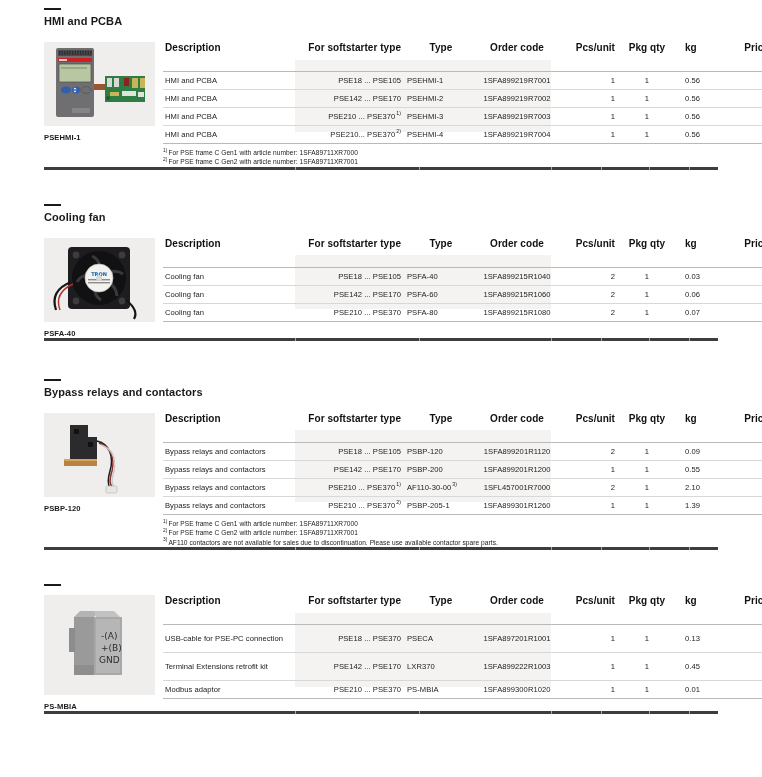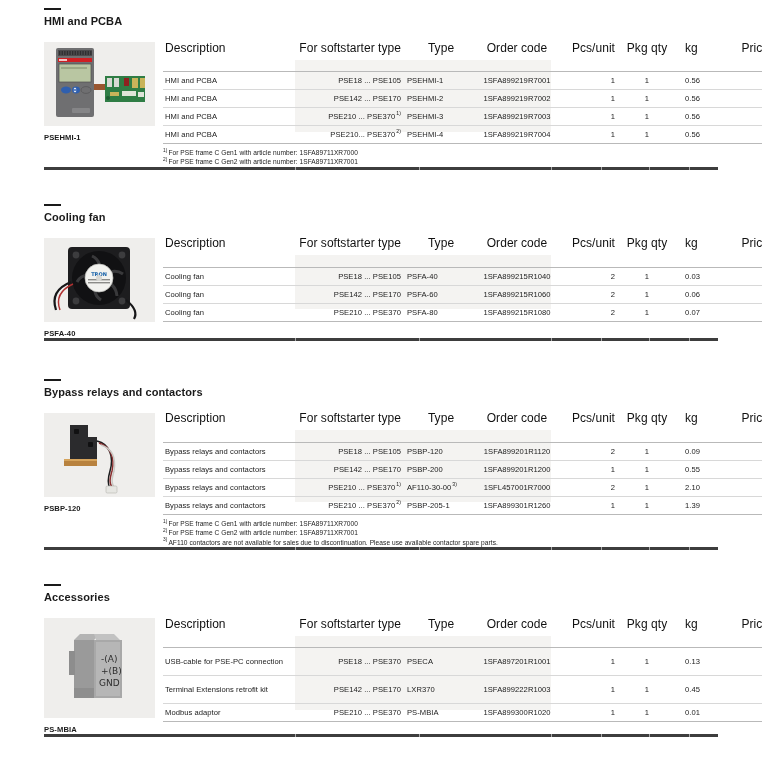--- a/index.html
+++ b/index.html
@@ -80,22 +80,22 @@
     border-collapse: collapse;
     table-layout: fixed;
     font-size: 7.6px;
   }
   table.spec th, table.spec td {
     padding: 0;
     font-weight: normal;
     vertical-align: middle;
   }
   table.spec thead th {
-    font-weight: normal;
-    font-size: 12px;
+    font-weight: bold;
+    font-size: 10px;
     color: #111;
     height: 19px;
     border-bottom: 0.9px solid #b9b9b9;
     padding-bottom: 14px;
     letter-spacing: 0.05px;
   }
   table.spec tbody td {
     height: 17px;
     border-bottom: 0.9px solid #d8d8d8;
     color: #1a1a1a;
@@ -488,21 +488,20 @@
         <i style="left: 375px;"></i>
         <i style="left: 507px;"></i>
         <i style="left: 557px;"></i>
         <i style="left: 605px;"></i>
         <i style="left: 645px;"></i>
         <i style="left: 685px;"></i>
       </div>
       <div class="gap-a"></div>
       <div class="section">
         <div class="sec-dash"></div>
-        <div class="sec-title">Accessories</div>
         <div class="sec-body">
           <div class="imgcol">
             <div class="prodimg tall">
    <svg width="111" height="100" viewBox="0 0 111 100">
      <rect width="111" height="100" fill="#efeeec"></rect>
      <path d="M30 22 h20 v58 h-20z" fill="#9a9a9a"></path>
      <path d="M30 22 l6 -6 h20 l-6 6z" fill="#b4b4b4"></path>
      <path d="M50 16 h20 l8 8 v56 l-8 -6z" fill="#c2c2c2"></path>
      <path d="M50 22 h28 v58 h-28z" fill="#a8a8a8"></path>
      <path d="M52 24 h24 v54 h-24z" fill="#b6b6b6"></path>

